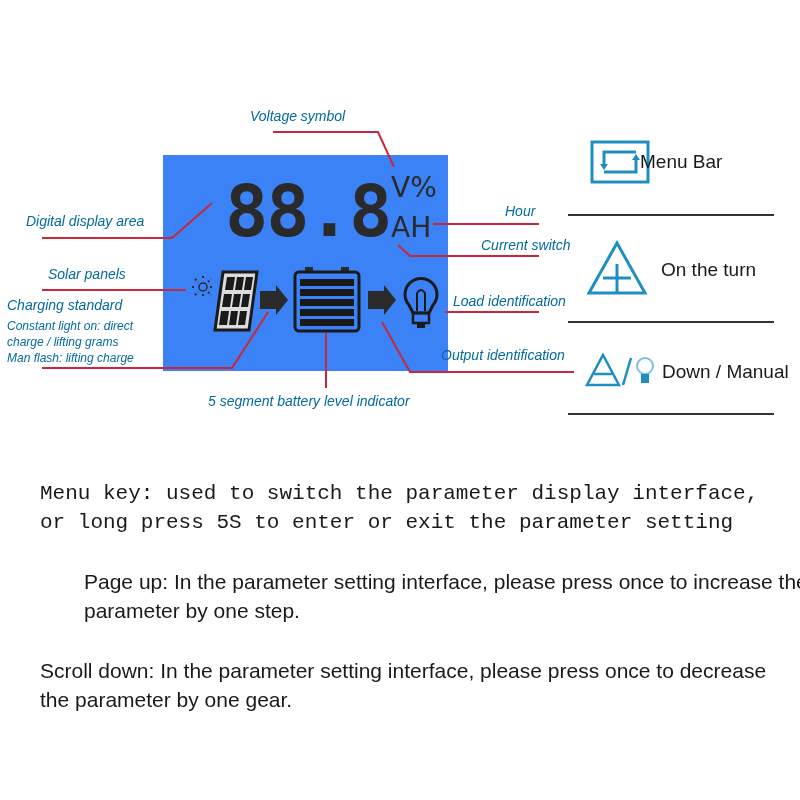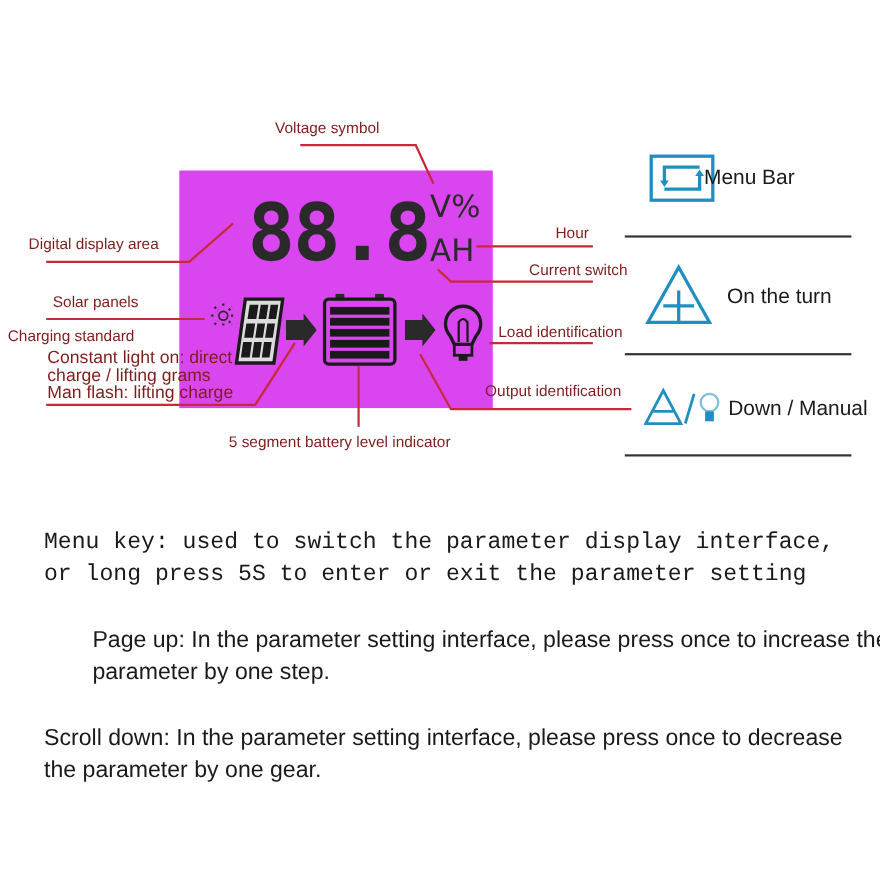--- a/index.html
+++ b/index.html
@@ -1,21 +1,21 @@
 <!DOCTYPE html>
 <html><head>
 <meta charset="utf-8">
 <style>
   html, body { margin:0; padding:0; background:#ffffff; }
   body { width:800px; height:800px; position:relative; overflow:hidden; font-family:"Liberation Sans", sans-serif; color:#1a1a1a; }
   .abs { position:absolute; }
-  .lbl { position:absolute; white-space:nowrap; color:#7f1d1d; }
+  .lbl { position:absolute; white-space:nowrap; color:#0369a1;font-style:italic; }
   .lbl-md { font-size:14px; }
-  .lbl-sm { font-size:16px; line-height:16px;margin-left:36px; }
-  .lcd { position:absolute; left:163px; top:155px; width:285px; height:216px; background:#d946ef; }
+  .lbl-sm { font-size:12px; line-height:16px; }
+  .lcd { position:absolute; left:163px; top:155px; width:285px; height:216px; background:#3b82f6; }
   .seg-digits { position:absolute; left:62px; top:16px; font-family:"DejaVu Sans Mono", monospace; font-size:72px; letter-spacing:-2px; color:#2a2a2a; line-height:80px; font-weight:bold; }
   .unit { position:absolute; font-size:28px; color:#2a2a2a; font-family:"DejaVu Sans", sans-serif; }
   .right-label { position:absolute; font-size:19px; color:#1a1a1a; white-space:nowrap; }
   .rule { position:absolute; height:2px; background:#333; }
   .para { position:absolute; left:40px; width:740px; font-size:21px; line-height:29px; color:#1a1a1a; }
   svg.overlay { position:absolute; left:0; top:0; }
 </style>
 </head>
 <body>
 

